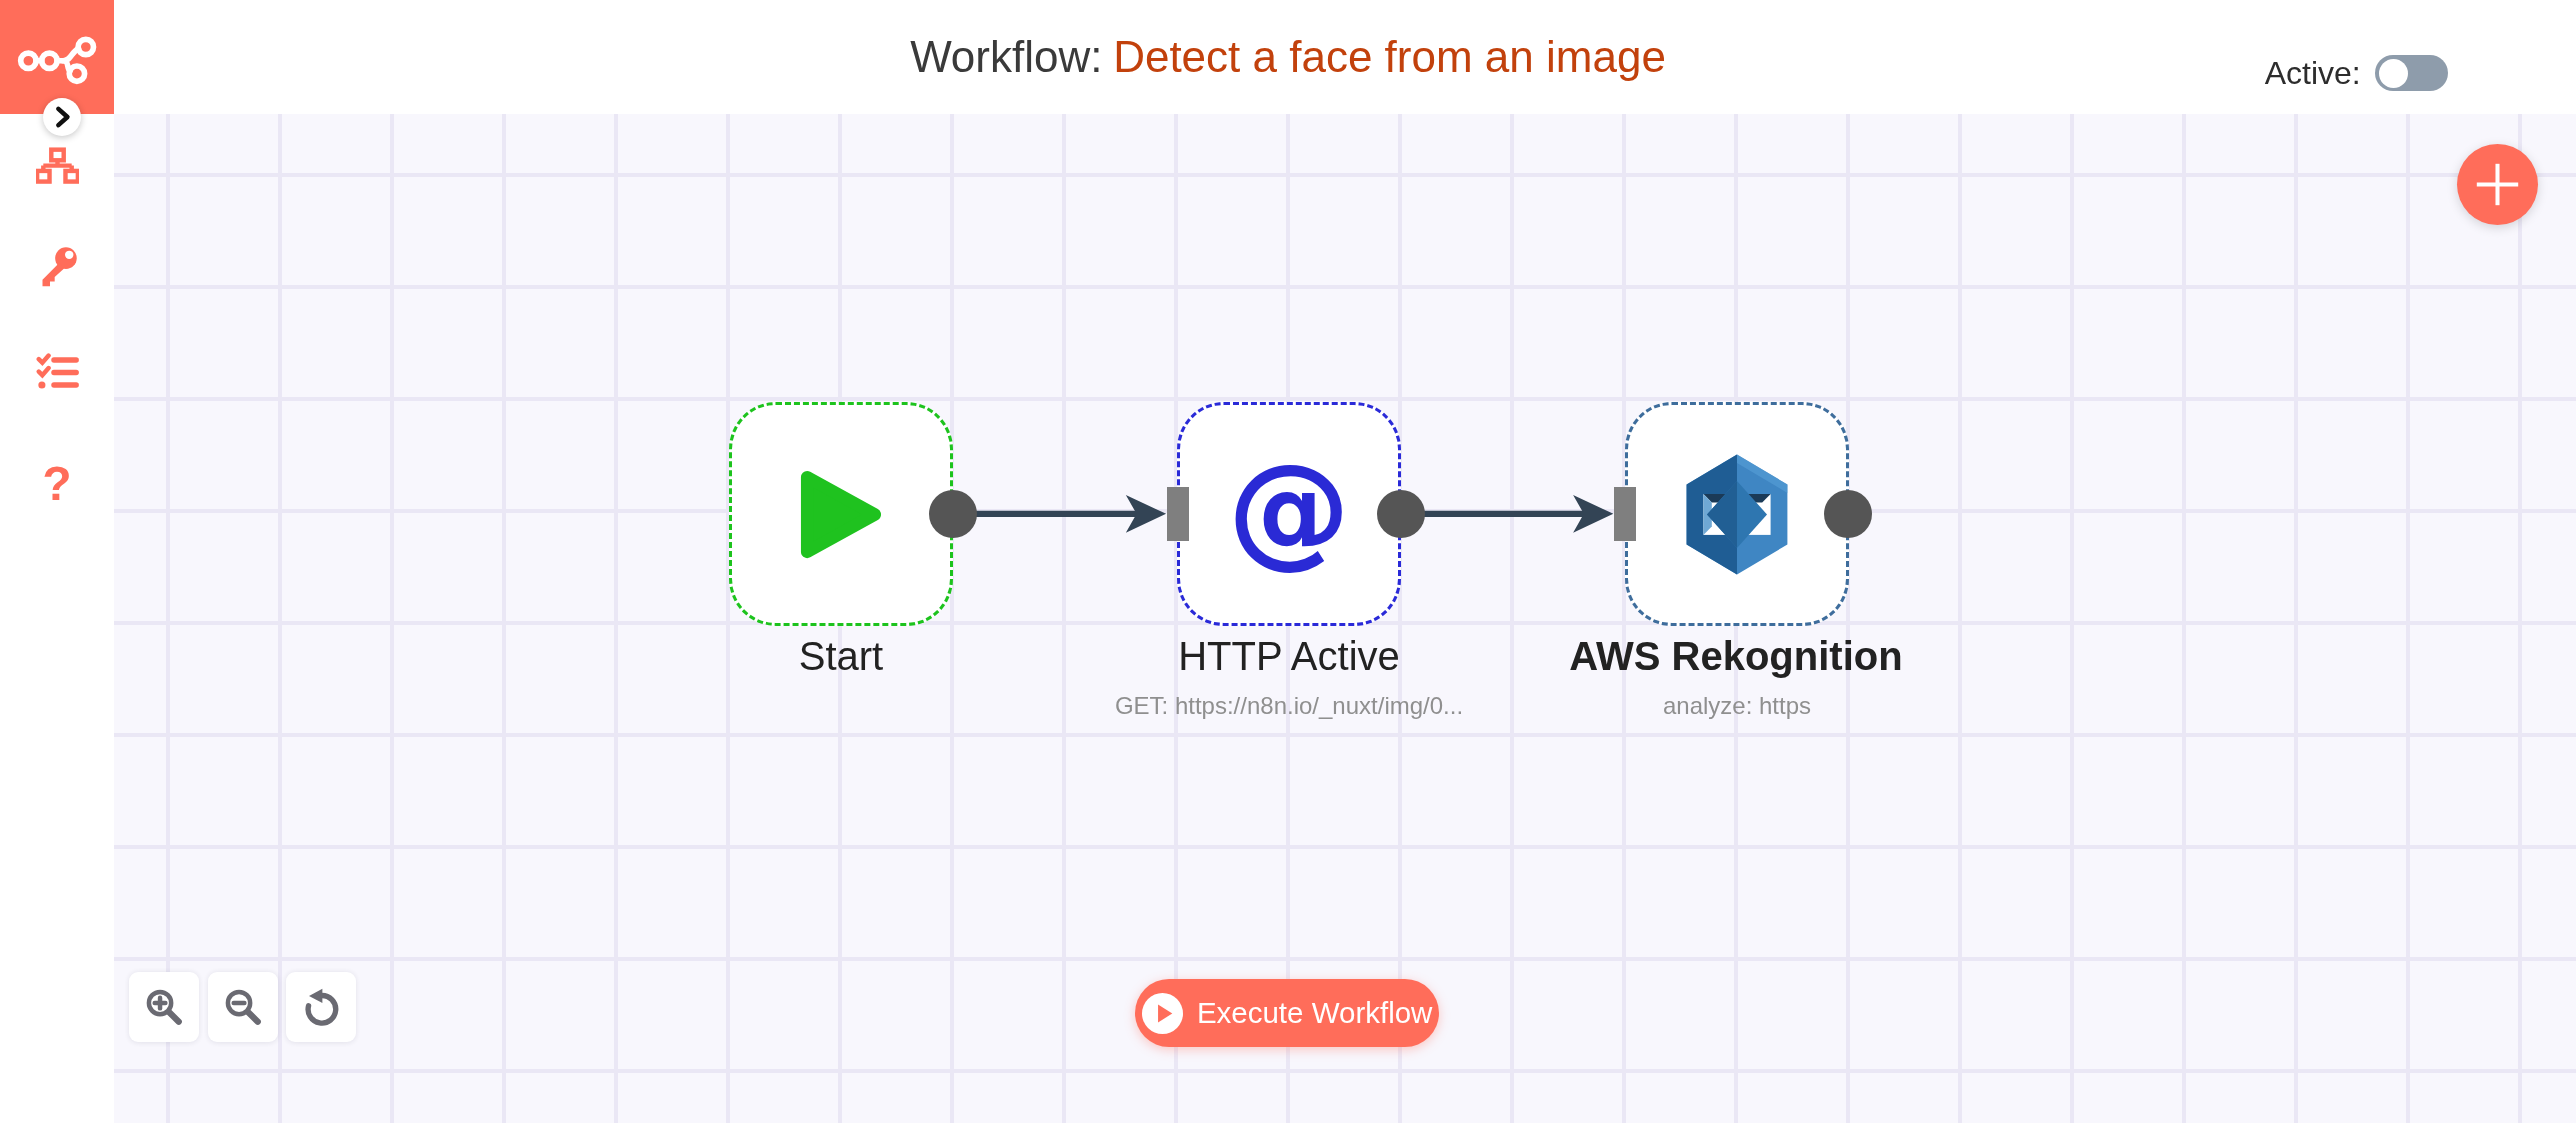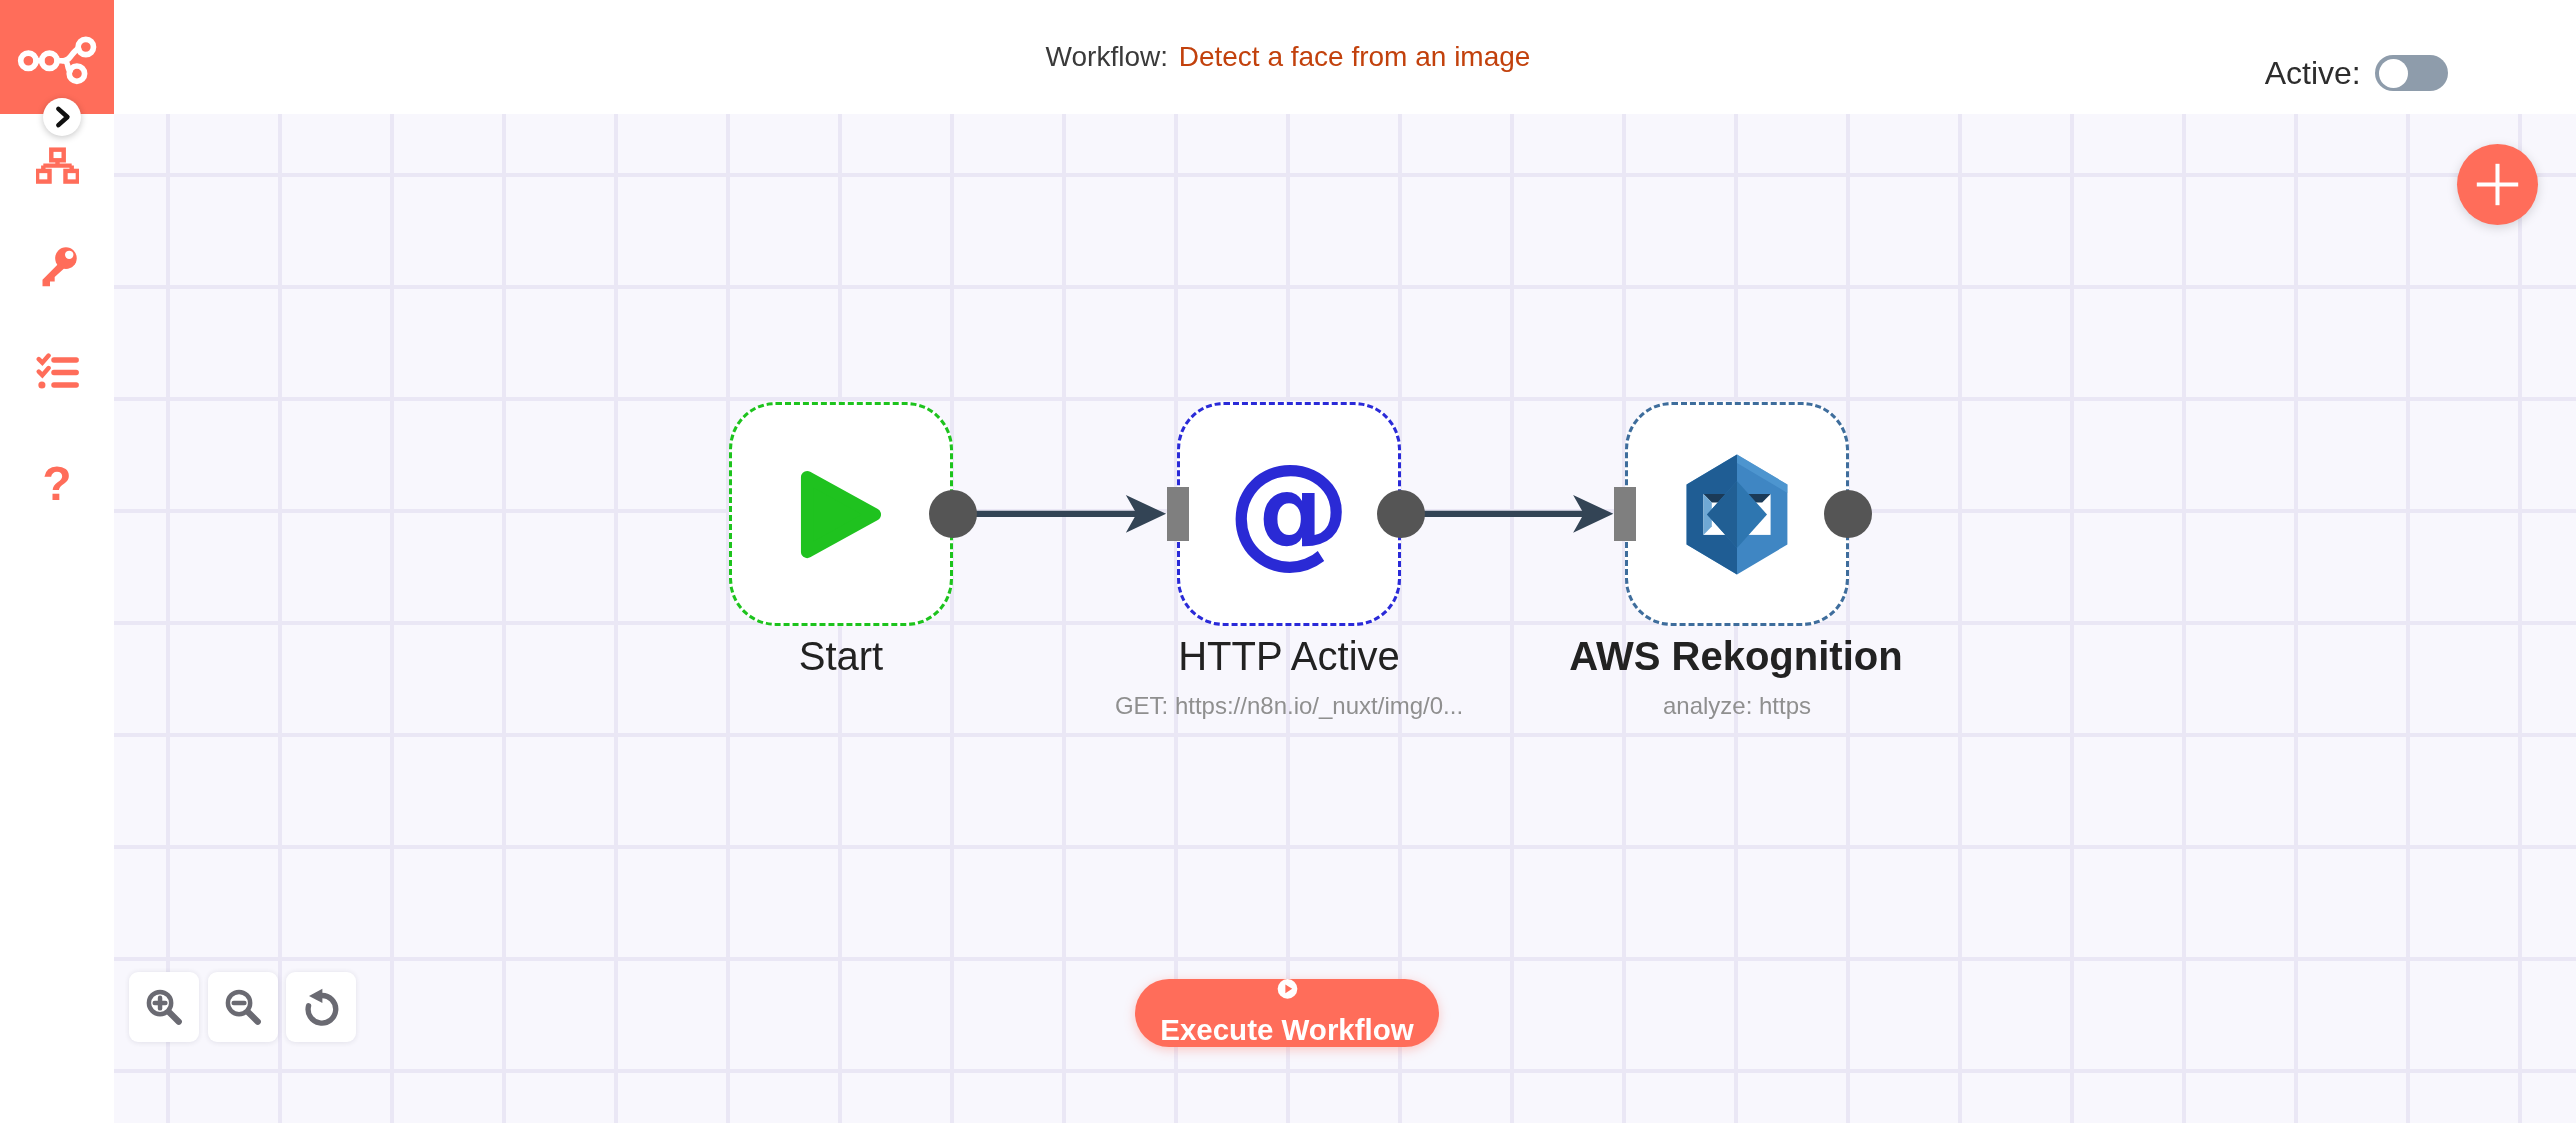--- a/index.html
+++ b/index.html
@@ -2,21 +2,21 @@
 <html style="font-size:14.3px"><head>
 <meta charset="utf-8">
 <style>
   html,body{margin:0;padding:0;width:2576px;height:1123px;overflow:hidden;
     font-family:"Liberation Sans","DejaVu Sans",sans-serif;background:#ffffff;}
   *{box-sizing:border-box;}
 
   
   .header{position:absolute;left:0;top:0;width:2576px;height:114px;background:#fff;z-index:20;}
   .title{position:absolute;left:0;top:0;width:100%;height:114px;display:flex;
-    align-items:center;justify-content:center;font-size:28px;color:#3a3a3a;gap:10.7px;}
+    align-items:center;justify-content:center;font-size:44px;color:#3a3a3a;gap:10.7px;}
   .title .wf-name{color:#c2410c;cursor:pointer;}
   .active-wrap{position:absolute;right:128px;top:16px;height:114px;display:flex;
     align-items:center;gap:14.3px;font-size:32px;color:#2d2d2d;}
   .toggle{width:73px;height:36px;border-radius:18px;background:#8e9cab;position:relative;cursor:pointer;}
   .toggle .knob{position:absolute;left:3.6px;top:3.6px;width:29px;height:29px;border-radius:50%;background:#fff;}
 
   
   .sidebar{position:absolute;left:0;top:0;width:114px;height:1123px;background:#fff;z-index:30;}
   .logo{width:114px;height:114px;background:#ff6d5a;display:flex;align-items:center;justify-content:center;}
   .collapse-btn{position:absolute;left:43px;top:98px;width:38px;height:38px;border-radius:50%;
@@ -48,21 +48,21 @@
   .port-out{position:absolute;top:376px;width:48px;height:48px;border-radius:50%;background:#555;cursor:pointer;}
   .port-in{position:absolute;top:373px;width:21.5px;height:54px;background:#7f7f7f;cursor:pointer;}
 
   
   .zoombtn{position:absolute;top:858px;width:70px;height:70px;background:#fff;border-radius:9px;
     box-shadow:0 0.9px 5.4px rgba(44,36,64,.10);display:flex;align-items:center;justify-content:center;cursor:pointer;}
   .zb1{left:15px;} .zb2{left:94px;} .zb3{left:172px;}
 
   .execute{position:absolute;left:1021px;top:865px;width:304px;height:68px;border-radius:34px;
     background:#ff6d5a;color:#fff;display:flex;align-items:center;justify-content:center;gap:14.3px;
-    font-size:29.5px;font-weight:700;box-shadow:0 2.7px 10.7px rgba(255,109,90,.35);cursor:pointer;flex-direction:column;}
+    font-size:29.5px;font-weight:400;box-shadow:0 2.7px 10.7px rgba(255,109,90,.35);cursor:pointer;}
 
   .add-btn{position:absolute;left:2343px;top:30px;width:81px;height:81px;border-radius:50%;
     background:#ff6d5a;box-shadow:0 2.7px 10.7px rgba(0,0,0,.15);display:flex;align-items:center;justify-content:center;cursor:pointer;}
 </style>
 </head>
 <body>
 
 <div class="canvas">
 
   <svg class="wires" width="2462" height="1009" viewBox="0 0 2752 1128">

